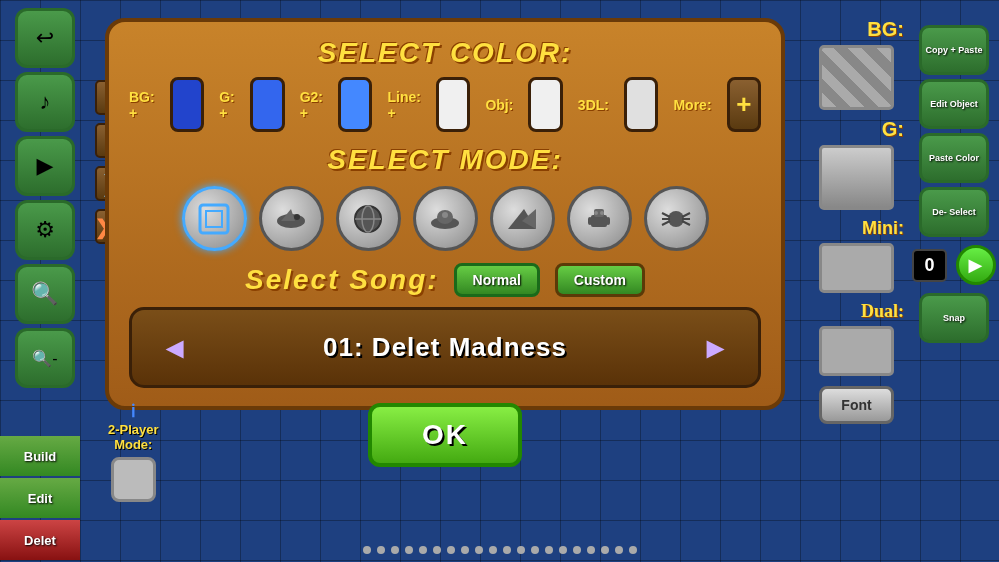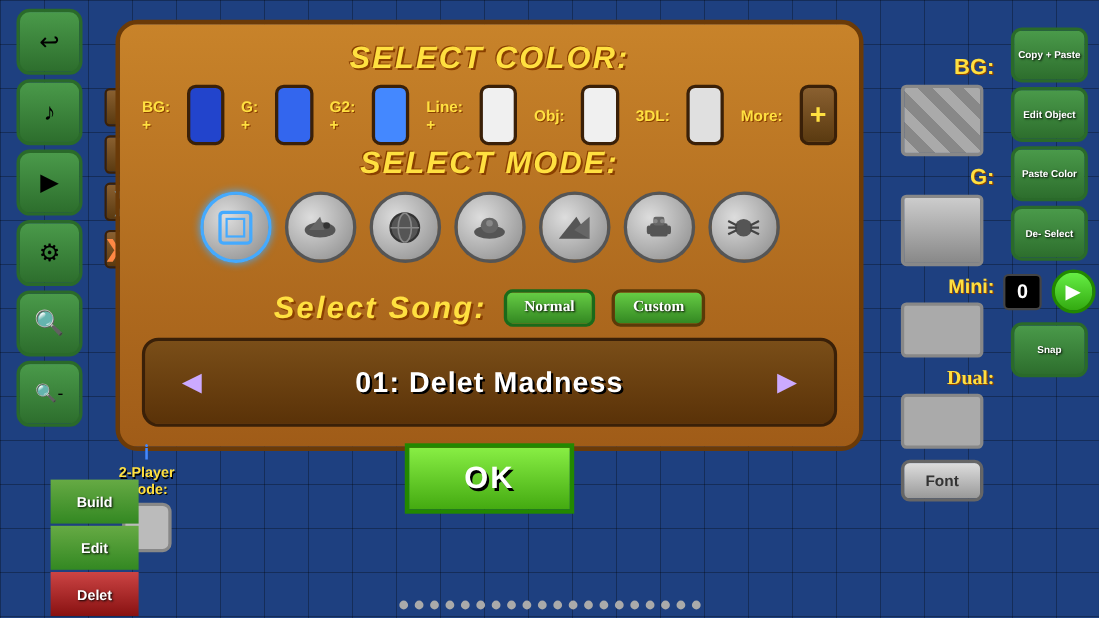--- a/index.html
+++ b/index.html
@@ -216,21 +216,21 @@
       position: relative;
     }
 
     .mode-btn.selected {
       border: 3px solid #44aaff;
       box-shadow: 0 0 8px #44aaff;
     }
 
     
     .song-section {
-      margin-top: 24px;
+      margin-top: 12px;
     }
 
     .song-header {
       display: flex;
       align-items: center;
       gap: 15px;
       justify-content: center;
     }
 
     .song-title-label {
@@ -242,21 +242,21 @@
       font-style: italic;
     }
 
     .toggle-btn {
       padding: 6px 16px;
       border-radius: 8px;
       border: 3px solid #1a6a1a;
       font-size: 14px;
       font-weight: 900;
       cursor: pointer;
-      font-family: Liberation Serif, serif;
+      font-family: Liberation Sans, sans-serif;
     }
 
     .toggle-normal {
       background: linear-gradient(180deg, #66cc44, #338822);
       color: white;
       text-shadow: 1px 1px 2px #000;
     }
 
     .toggle-custom {
       background: linear-gradient(180deg, #66cc44, #338822);
@@ -296,37 +296,36 @@
       letter-spacing: 1px;
     }
 
     
     .ok-btn {
       display: block;
       margin: 15px auto 0;
       padding: 12px 50px;
       background: linear-gradient(180deg, #88ee44, #44aa11);
       border: 4px solid #228800;
-      border-radius: 0;
+      border-radius: 12px;
       font-size: 28px;
       font-weight: 900;
       color: white;
       text-shadow: 2px 2px 0 #000;
       cursor: pointer;
       font-family: 'Arial Black', Arial, sans-serif;
       letter-spacing: 2px;
     }
 
     
     .bg-panel {
       position: absolute;
       right: 95px;
       top: 18px;
       width: 85px;
-      margin-top: 32px;
     }
 
     .bg-label {
       font-size: 20px;
       font-weight: 900;
       color: #ffe040;
       text-shadow: 1px 1px 0 #8a4000;
       text-align: right;
     }
 
@@ -456,21 +455,20 @@
       margin: 4px auto 0;
       cursor: pointer;
     }
 
     
     .bottom-left-btns {
       position: absolute;
       left: 0;
       bottom: 0;
       width: 90px;
-      padding-left: 46px;
     }
 
     .build-btn, .edit-btn, .delete-btn {
       width: 80px;
       height: 40px;
       display: flex;
       align-items: center;
       justify-content: center;
       font-size: 13px;
       font-weight: 900;
@@ -575,21 +573,21 @@
       <div class="color-swatch white3"></div>
 
       <div class="color-label">
         <span>More:</span>
       </div>
       <div class="more-btn">
         <span>+</span>
       </div>
     </div>
 
-    <div class="section-title" style="">Select Mode:</div>
+    <div class="section-title" style="margin-top:12px;">Select Mode:</div>
 
     <div class="mode-row">
 
       <div class="mode-btn selected">
         <svg width="36" height="36" viewBox="0 0 36 36">
           <rect x="4" y="4" width="28" height="28" fill="none" stroke="#44aaff" stroke-width="3" rx="3"></rect>
           <rect x="10" y="10" width="16" height="16" fill="none" stroke="#44aaff" stroke-width="2"></rect>
         </svg>
       </div>
 

